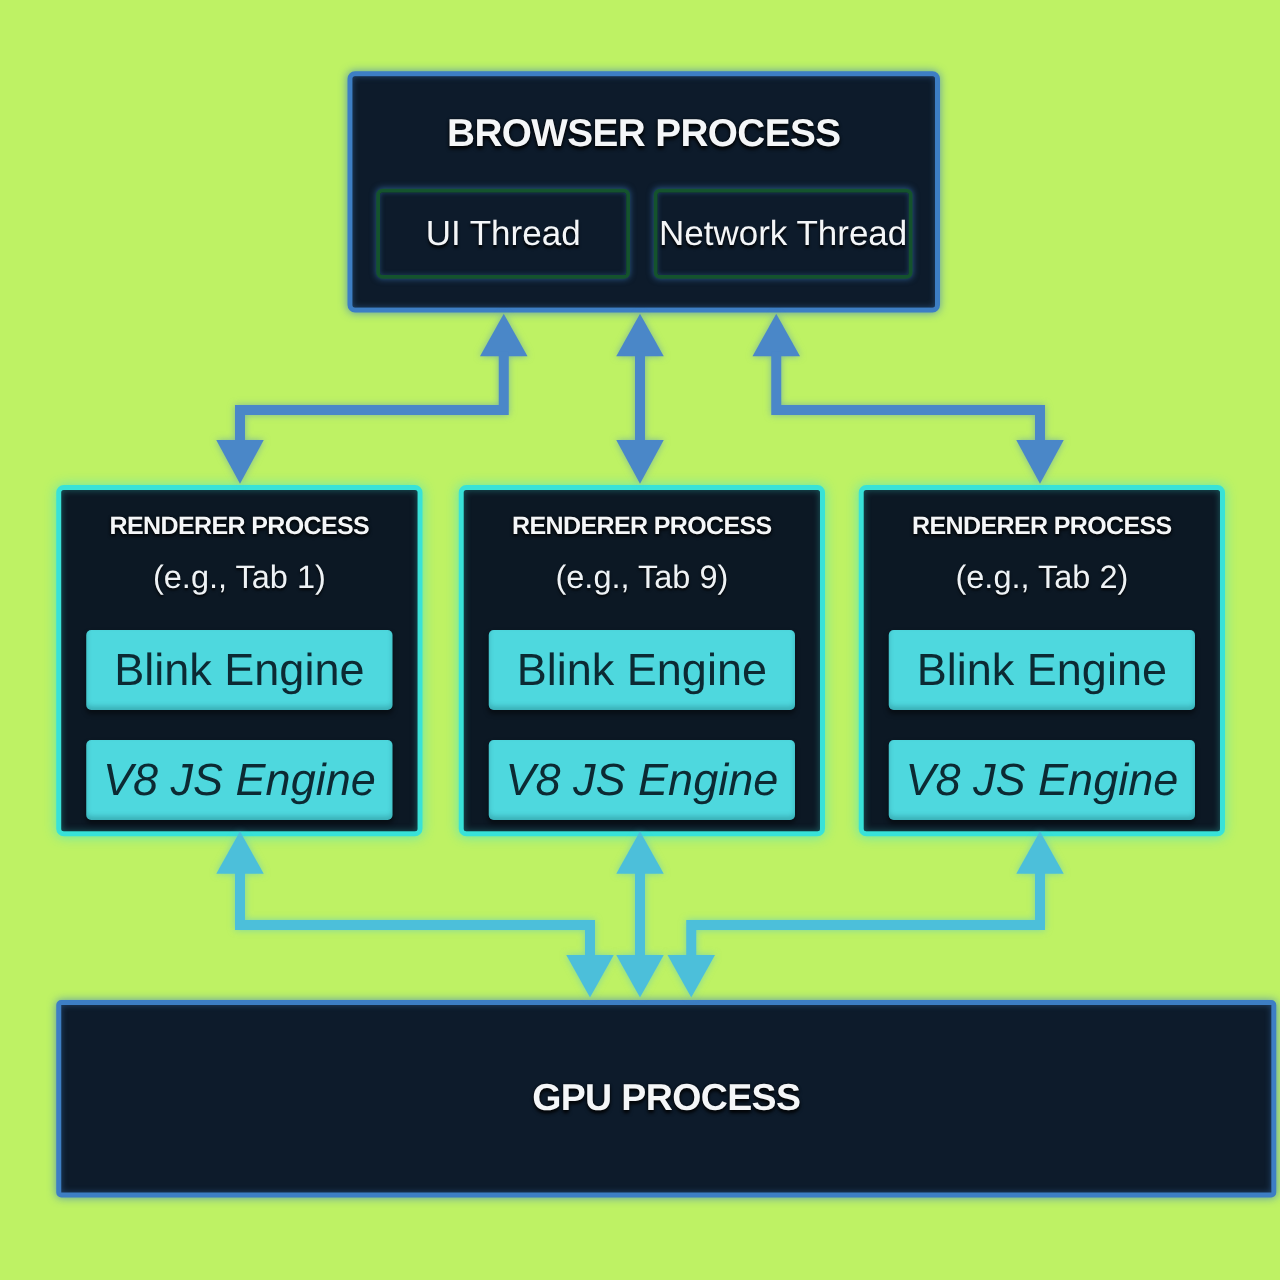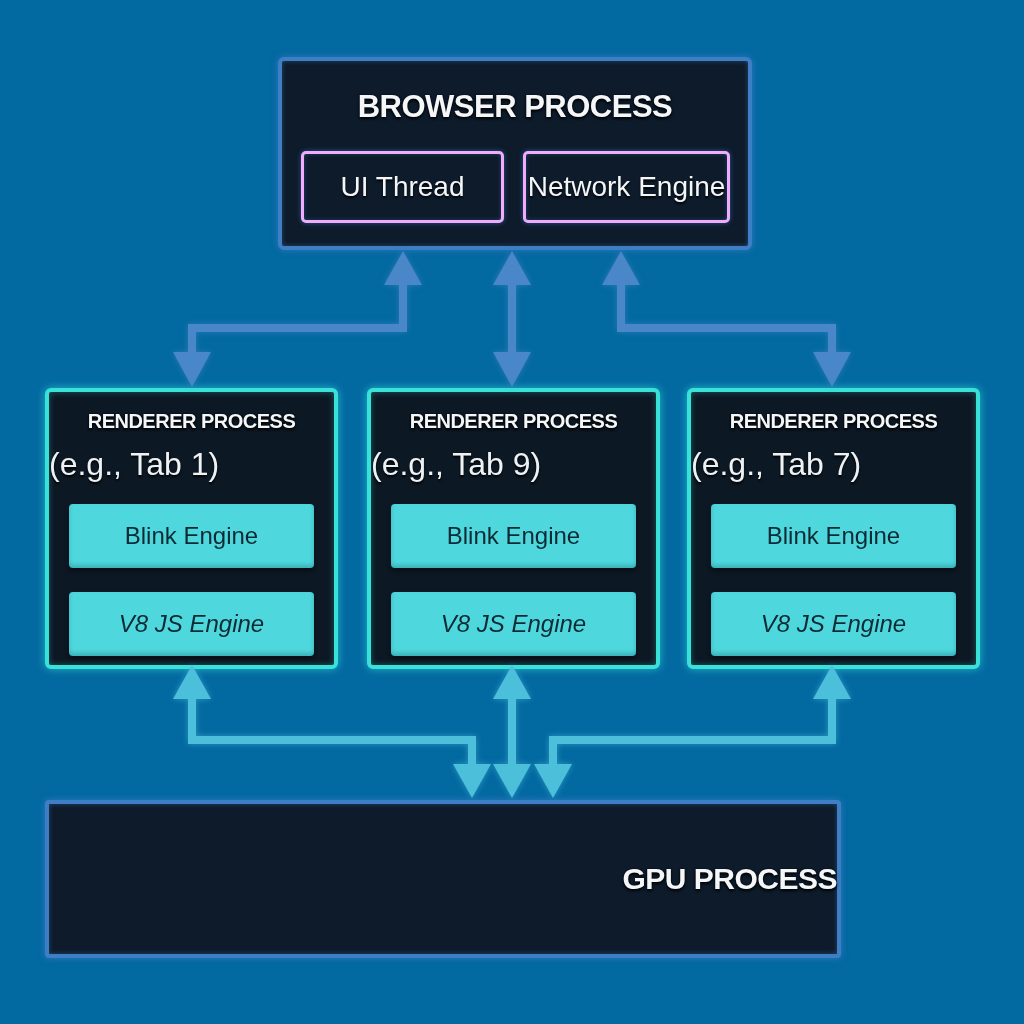--- a/index.html
+++ b/index.html
@@ -5,21 +5,21 @@
   html, body {
     margin: 0;
     padding: 0;
     background: #0a141f;
     font-family: "Liberation Sans", sans-serif;
   }
   .canvas {
     position: relative;
     width: 1024px;
     height: 1024px;
-    background: #0369a1;
+    background: #bef264;
     overflow: hidden;
   }
   .box {
     position: absolute;
     box-sizing: border-box;
     border-radius: 6px;
     background: #0d1b2b;
   }
   .blue-box {
     border: 4px solid #3d7ec4;
@@ -36,61 +36,61 @@
     letter-spacing: -0.5px;
     text-align: center;
     text-shadow: 0 2px 3px rgba(0,0,0,0.9), 0 0 2px rgba(0,0,0,0.7);
     white-space: nowrap;
   }
   .browser-box   { left: 278px; top: 57px;  width: 474px; height: 193px; }
   .browser-title { position: absolute; width: 100%; top: 28px; font-size: 31px; }
   .thread-box {
     position: absolute;
     box-sizing: border-box;
-    border: 3px solid #f0abfc;
+    border: 3px solid #14532d;
     border-radius: 5px;
     background: #0d1b2b;
     box-shadow: 0 0 5px rgba(61,126,196,0.6), inset 0 0 4px rgba(61,126,196,0.4);
     display: flex; align-items: center; justify-content: center;
     color: #f4f6f8;
     font-size: 28px;
     text-shadow: 0 2px 2px rgba(0,0,0,0.85);
     white-space: nowrap;
   }
   .ui-thread      { left: 19px;  top: 90px; width: 203px; height: 72px; }
   .network-thread { left: 241px; top: 90px; width: 207px; height: 72px; }
 
   .renderer { top: 388px; width: 293px; height: 281px; }
   .renderer-1 { left: 45px;  }
   .renderer-2 { left: 367px; }
   .renderer-3 { left: 687px; }
   .renderer-title    { position: absolute; width: 100%; top: 18px; font-size: 20px; }
   .renderer-subtitle {
     position: absolute; width: 100%; top: 54px;
-    color: #eef2f5; font-size: 32px; 
+    color: #eef2f5; font-size: 26px; text-align: center;
     text-shadow: 0 2px 2px rgba(0,0,0,0.85);
     white-space: nowrap;
   }
   .engine-box {
     position: absolute;
     left: 20px; right: 20px;
     height: 64px;
     border-radius: 4px;
     background: #4ed8de;
     box-shadow: 0 3px 4px rgba(0,0,0,0.45), inset 0 -3px 4px rgba(0,60,70,0.25);
     display: flex; align-items: center; justify-content: center;
     color: #0c2a33;
-    font-size: 24px;
+    font-size: 36px;
     white-space: nowrap;
   }
   .engine-blink { top: 112px; }
   .engine-v8    { top: 200px; font-style: italic; }
 
-  .gpu-box   { left: 45px; top: 800px; width: 796px; height: 158px; border-radius: 4px;
-               display: flex; align-items: center; justify-content: flex-end; }
+  .gpu-box   { left: 45px; top: 800px; width: 976px; height: 158px; border-radius: 4px;
+               display: flex; align-items: center; justify-content: center; }
   .gpu-title { font-size: 30px; }
 
   .arrow-layer {
     position: absolute;
     left: 0; top: 0;
     width: 1024px; height: 1024px;
     pointer-events: none;
   }
   .arrow-blue path    { stroke: #4a87c8; stroke-width: 8; fill: none; }
   .arrow-blue polygon { fill: #4a87c8; }
@@ -103,21 +103,21 @@
 <body>
 
 <div class="canvas">
 
   <div class="box blue-box browser-box">
     <div class="heading browser-title">BROWSER PROCESS</div>
     <div class="thread-box ui-thread">
       <span>UI Thread</span>
     </div>
     <div class="thread-box network-thread">
-      <span>Network Engine</span>
+      <span>Network Thread</span>
     </div>
   </div>
 
   <div class="box cyan-box renderer renderer-1">
     <div class="heading renderer-title">RENDERER PROCESS</div>
     <div class="renderer-subtitle">(e.g., Tab 1)</div>
     <div class="engine-box engine-blink">
       <span>Blink Engine</span>
     </div>
     <div class="engine-box engine-v8">
@@ -131,21 +131,21 @@
     <div class="engine-box engine-blink">
       <span>Blink Engine</span>
     </div>
     <div class="engine-box engine-v8">
       <span>V8 JS Engine</span>
     </div>
   </div>
 
   <div class="box cyan-box renderer renderer-3">
     <div class="heading renderer-title">RENDERER PROCESS</div>
-    <div class="renderer-subtitle">(e.g., Tab 7)</div>
+    <div class="renderer-subtitle">(e.g., Tab 2)</div>
     <div class="engine-box engine-blink">
       <span>Blink Engine</span>
     </div>
     <div class="engine-box engine-v8">
       <span>V8 JS Engine</span>
     </div>
   </div>
 
   <div class="box blue-box gpu-box">
     <div class="heading gpu-title">GPU PROCESS</div>

